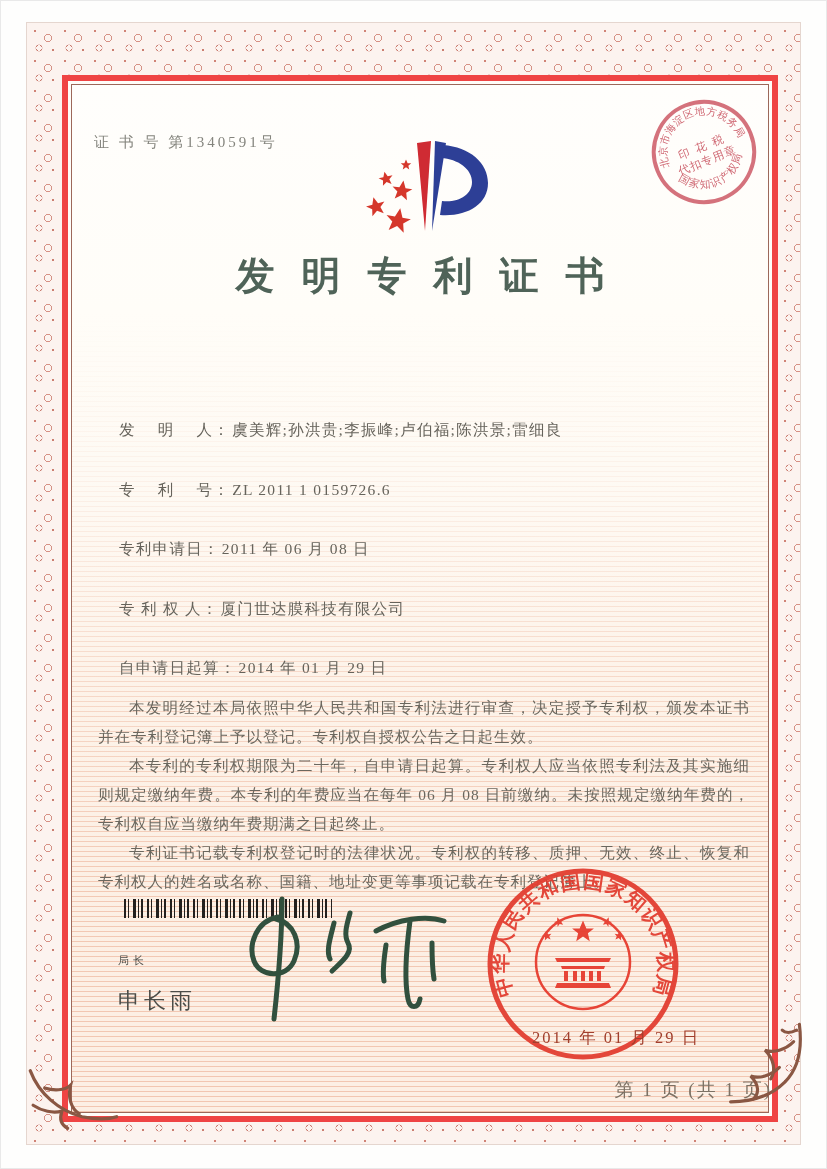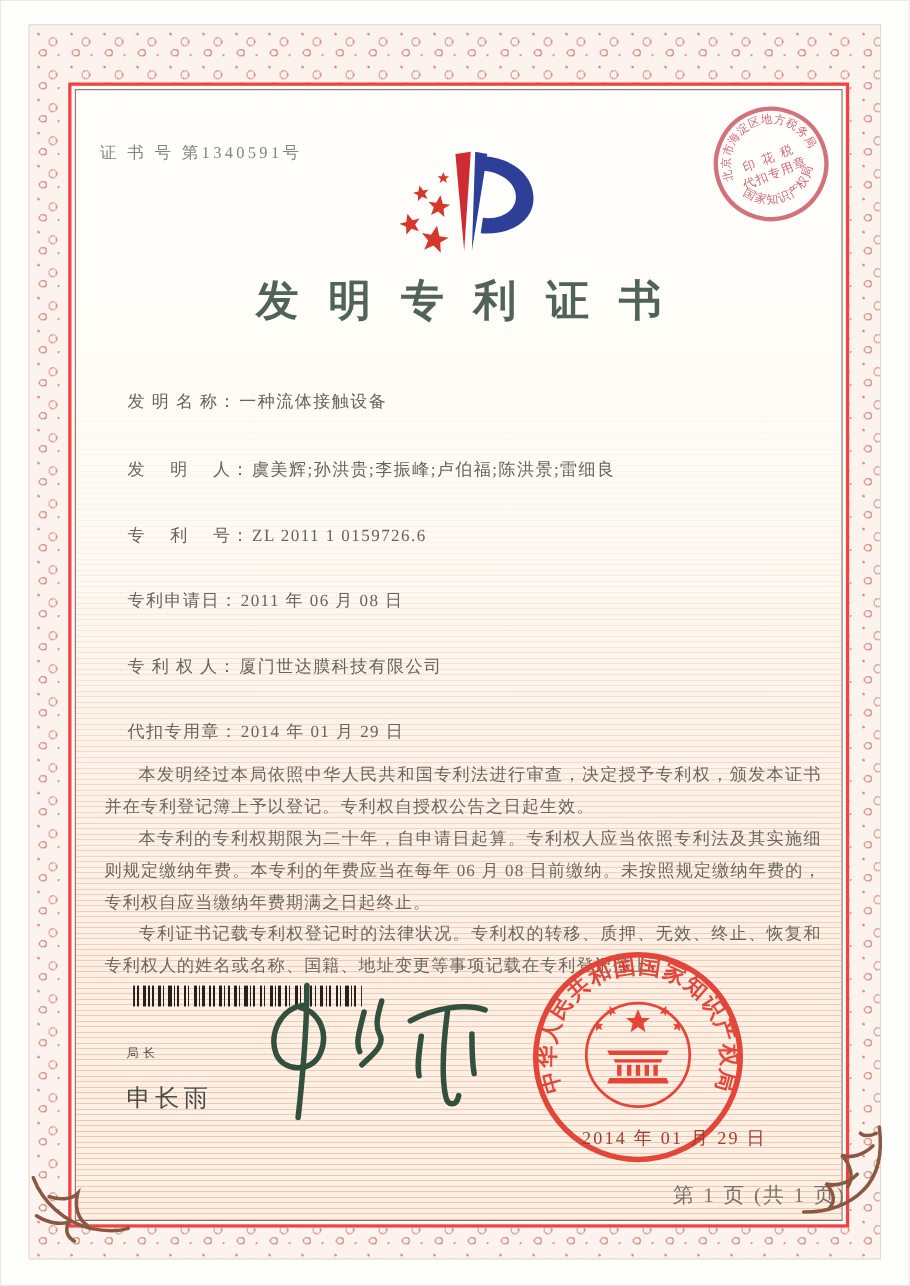--- a/index.html
+++ b/index.html
@@ -16,21 +16,21 @@
       radial-gradient(circle 3px at 8px 8px, #d08376 40%, rgba(208,131,118,0) 41%),
       radial-gradient(circle 6px at 21px 15px, rgba(214,146,134,0) 50%, #d69286 51%, #d69286 68%, rgba(214,146,134,0) 69%),
       radial-gradient(circle 5px at 12px 25px, rgba(201,122,109,0) 52%, #c97a6d 53%, #c97a6d 70%, rgba(201,122,109,0) 71%),
       radial-gradient(circle 2px at 26px 27px, #cb7e70 45%, rgba(203,126,112,0) 46%);
     background-size:30px 30px;
     border:1px solid #e5d6cf;
   }
   
   .cert{
     position:absolute;left:62px;top:75px;width:704px;height:1035px;
-    border:3px solid #ef4444;background:#fffdf9;
+    border:6px solid #ef4444;background:#fffdf9;
   }
   .cert-liner{
     position:absolute;inset:3px;border:1px solid #9c685a;
     background:
       linear-gradient(180deg,#fffefc 0%,#fffdf8 22%,rgba(255,253,248,0.75) 40%,rgba(255,250,242,0.35) 58%,rgba(255,248,238,0.05) 78%,rgba(255,248,238,0) 100%),
       repeating-linear-gradient(0deg,#f2c6b1 0 1px,#fcefe4 1px 5px);
   }
   .cert *{box-sizing:border-box;}
   .cert-number{
     position:absolute;left:26px;top:52px;font-size:15px;color:#84847d;letter-spacing:3px;
@@ -91,37 +91,34 @@
         <use href="#star" transform="translate(34,80) scale(1.0) rotate(-15)" fill="#d5372b"></use>
         <use href="#star" transform="translate(56,94) scale(1.3) rotate(10)" fill="#d5372b"></use>
       </g>
       <polygon points="75,16 89,14 83,104" fill="#cf2b33"></polygon>
       <polygon points="93,14 104,16 90,104" fill="#2d3f96"></polygon>
       <path d="M101,18 C128,20 146,36 146,56 C146,78 124,90 98,88 L100,74 C116,76 130,68 130,55 C130,42 116,32 99,31 Z" fill="#2d3f96"></path>
     </svg>
 
     <div class="title">发明专利证书</div>
 
-    <div class="field" style="top:277px">
-      <span class="lbl">发 明 名 称：</span><span>一种流体接触设备</span>
-    </div>
     <div class="field" style="top:339px">
       <span class="lbl">发　 明　 人：</span><span>虞美辉;孙洪贵;李振峰;卢伯福;陈洪景;雷细良</span>
     </div>
     <div class="field" style="top:399px">
       <span class="lbl">专　 利　 号：</span><span>ZL 2011 1 0159726.6</span>
     </div>
     <div class="field" style="top:458px">
       <span class="lbl">专利申请日：</span><span>2011 年 06 月 08 日</span>
     </div>
     <div class="field" style="top:518px">
       <span class="lbl">专 利 权 人：</span><span>厦门世达膜科技有限公司</span>
     </div>
     <div class="field" style="top:577px">
-      <span class="lbl">代扣专用章：</span><span>2014 年 01 月 29 日</span>
+      <span class="lbl">自申请日起算：</span><span>2014 年 01 月 29 日</span>
     </div>
 
     <div class="paras">
       <p>本发明经过本局依照中华人民共和国专利法进行审查，决定授予专利权，颁发本证书并在专利登记簿上予以登记。专利权自授权公告之日起生效。</p>
       <p>本专利的专利权期限为二十年，自申请日起算。专利权人应当依照专利法及其实施细则规定缴纳年费。本专利的年费应当在每年 06 月 08 日前缴纳。未按照规定缴纳年费的，专利权自应当缴纳年费期满之日起终止。</p>
       <p>专利证书记载专利权登记时的法律状况。专利权的转移、质押、无效、终止、恢复和专利权人的姓名或名称、国籍、地址变更等事项记载在专利登记簿上。</p>
     </div>
 
     <div class="barcode"></div>
 

